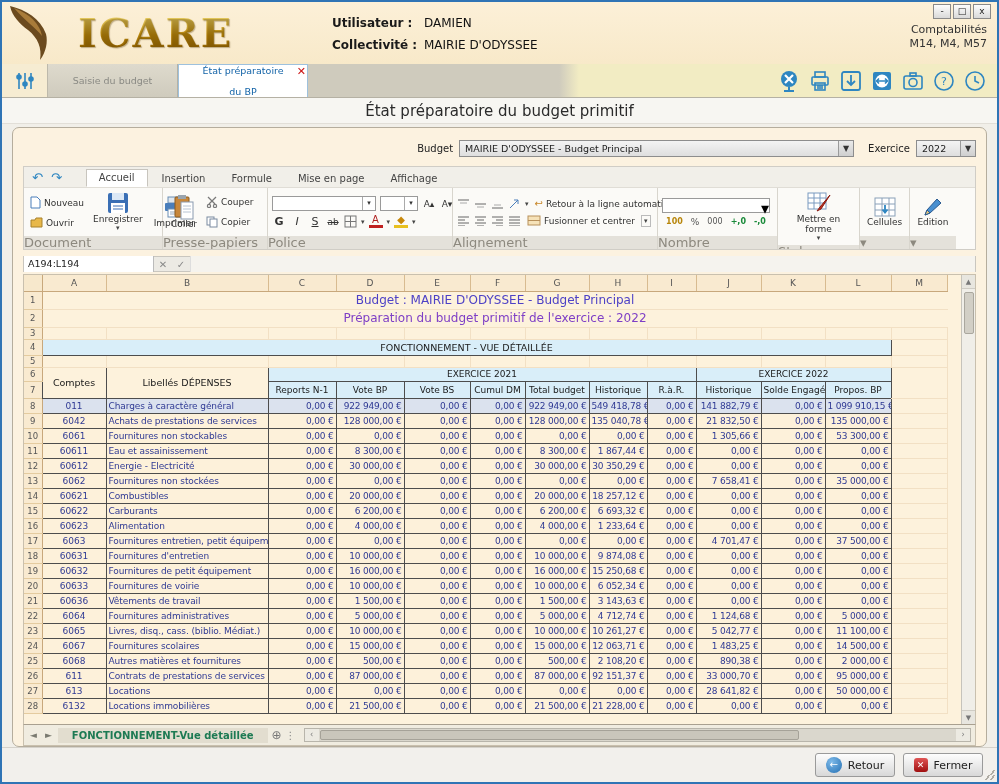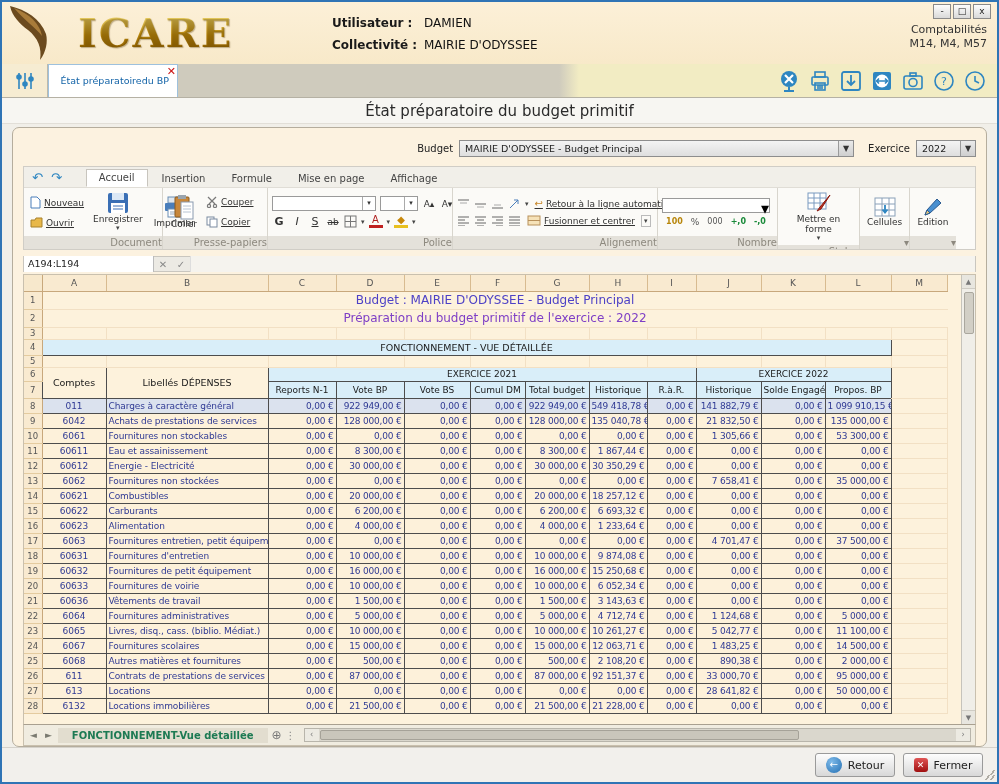--- a/index.html
+++ b/index.html
@@ -18,21 +18,21 @@
   .user-row .val { color:#111; }
   .hdr-right { position:absolute; right:6px; top:2px; text-align:right; }
   .win-controls { display:flex; gap:2px; justify-content:flex-end; margin-bottom:4px; }
   .win-btn { width:18px; height:15px; background:linear-gradient(#fdfdfd,#d9d9d9); border:1px solid #8a8a8a; font-size:9px; line-height:12px; text-align:center; color:#222; cursor:default; }
   .compta { font-size:11px; color:#333; line-height:1.3; padding-right:4px; }
 
   
   .tabstrip { height:34px; display:flex; align-items:stretch; flex-shrink:0; background:linear-gradient(90deg,#cfcbbd 0%,#cfcbbd 56%,#f2ecc3 58%,#f2ecc3 100%); border-bottom:1px solid #b5b1a4; position:relative; }
   .filter-btn { width:46px; display:flex; align-items:center; justify-content:center; background:#f6ecd2; border-right:1px solid #bdb9ab; }
   .tab { min-width:130px; display:flex; align-items:center; justify-content:center; font-size:9.5px; border-right:1px solid #b5b1a4; color:#8a8a84; background:linear-gradient(#dedacd,#cfcbbd); padding:0 8px; text-align:center; }
-  .tab.active { background:#ffffff; color:#1464a8; position:relative; border:1px solid #9ec1dd; border-bottom:none; line-height:1.2; flex-direction:row; justify-content:flex-end; max-width:96px; overflow:hidden; }
+  .tab.active { background:#ffffff; color:#1464a8; position:relative; border:1px solid #9ec1dd; border-bottom:none; line-height:1.2; flex-direction:column; justify-content:space-between; max-width:96px; overflow:hidden; }
   .tab.active .l1 { white-space:nowrap; }
   .tab-close { position:absolute; top:0px; right:1px; color:#cc1111; font-weight:bold; font-size:11px; cursor:default; }
   .icon-strip { margin-left:auto; display:flex; align-items:center; gap:7px; padding-right:10px; }
   .blue-ic { width:24px; height:24px; display:flex; align-items:center; justify-content:center; }
 
   
   .page-title-bar { height:26px; background:#f7f6f2; border-bottom:1px solid #e2dfd8; display:flex; align-items:center; justify-content:center; font-size:15px; color:#2b2b2b; flex-shrink:0; }
 
   
   .panel { margin:3px 10px 0 10px; height:620px; background:#fcf2e0; border:1px solid #b5ad9d; border-radius:7px; padding:10px 10px 0 10px; display:flex; flex-direction:column; flex-shrink:0; }
@@ -46,22 +46,22 @@
 
   
   .ribbon { border:1px solid #d0cdc6; background:#f7f5f1; margin-bottom:6px; flex-shrink:0; }
   .ribbon-tabs { height:20px; display:flex; align-items:flex-end; gap:2px; padding-left:6px; font-size:10px; color:#444; background:#f1efe9; }
   .undo-redo { display:flex; gap:8px; align-items:center; padding:0 10px 2px 2px; color:#2e86c1; font-size:13px; }
   .rtab { padding:2px 12px 3px 12px; cursor:default; }
   .rtab.active { background:#ffffff; border:1px solid #c8c5be; border-bottom:1px solid #ffffff;margin-left:12px; }
   .ribbon-body { display:flex; height:62px; background:#fbfaf7; border-top:1px solid #e0ddd6; }
   .rgroup { display:flex; flex-direction:column; border-right:1px solid #d8d5cd; }
   .rgroup-content { flex:1; display:flex; align-items:center; padding:2px 4px; gap:3px; }
-  .rgroup-label { height:13px; background:#e4e1da; color:#8d897f; font-size:10px; text-align:right; line-height:13px; overflow:hidden; }
-  .smallbtn { display:flex; align-items:center; gap:3px; font-size:9px; color:#333; padding:1px 2px; white-space:nowrap;text-decoration:underline; }
+  .rgroup-label { height:13px; background:#e4e1da; color:#8d897f; font-size:13px; text-align:left; line-height:13px; overflow:hidden; }
+  .smallbtn { display:flex; align-items:center; gap:3px; font-size:9px; color:#333; padding:1px 2px; white-space:nowrap; }
   .bigbtn { display:flex; flex-direction:column; align-items:center; justify-content:center; font-size:9px; color:#333; padding:1px 4px; text-align:center; line-height:1.1; }
   .colstack { display:flex; flex-direction:column; justify-content:center; gap:6px; }
   .dd { font-size:7px; color:#444; }
   .fontbox { width:104px; height:15px; background:#fff; border:1px solid #9a9a9a; display:flex; }
   .fontbox.size { width:38px; }
   .fontbox .sarr2 { margin-left:auto; width:13px; border-left:1px solid #aaa; font-size:7px; text-align:center; line-height:13px; color:#333; }
   .fmt { font-size:11px; color:#333; width:14px; text-align:center; }
   .police-rows, .align-rows, .num-rows { display:flex; flex-direction:column; gap:4px; justify-content:center; }
   .hrow { display:flex; align-items:center; gap:4px; }
   .numbox { width:108px; height:15px; background:#fff; border:1px solid #9a9a9a; display:flex; }
@@ -162,20 +162,21 @@
         <g stroke="#2e86c1" stroke-width="1.6" fill="#2e86c1">
           <line x1="4" y1="2" x2="4" y2="18"></line>
             <circle cx="4" cy="6" r="2"></circle>
           <line x1="10" y1="2" x2="10" y2="18"></line>
             <circle cx="10" cy="13" r="2"></circle>
           <line x1="16" y1="2" x2="16" y2="18"></line>
             <circle cx="16" cy="8" r="2"></circle>
         </g>
       </svg>
     </div>
+    <div class="tab">Saisie du budget</div>
     <div class="tab active">
       <span class="l1">État préparatoire</span>
       <span class="l1">du BP</span>
       <span class="tab-close">✕</span>
     </div>
     <div class="icon-strip">
       <div class="blue-ic">
         <svg width="22" height="22" viewBox="0 0 22 22">
           <circle cx="11" cy="9" r="8" fill="#2e86c1"></circle>
           <path d="M7 5 L15 13 M15 5 L7 13" stroke="#fff" stroke-width="2.2"></path>

